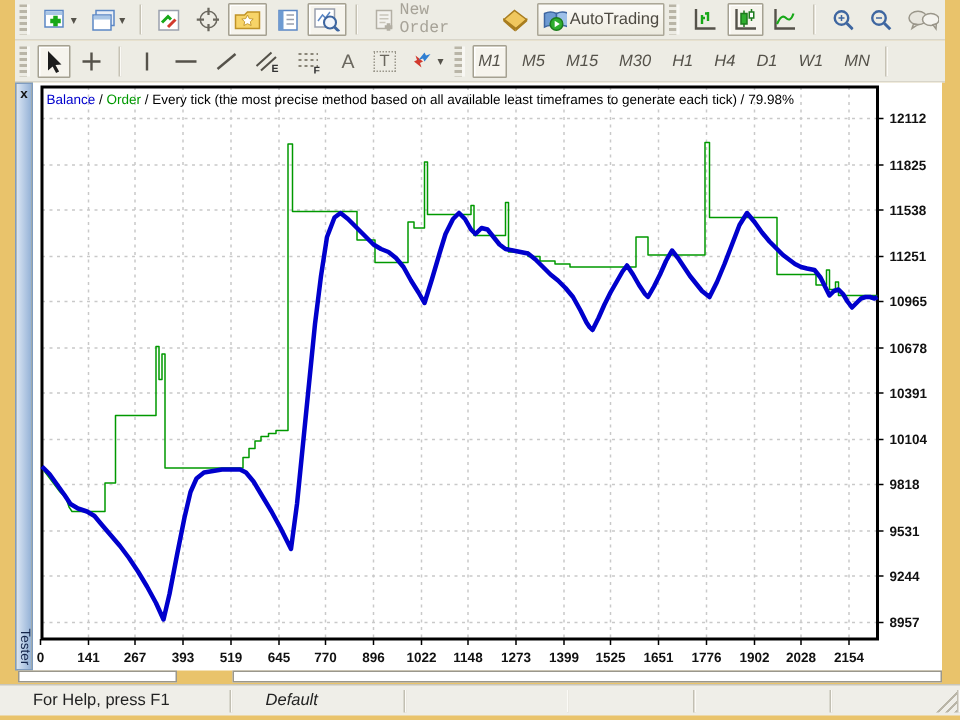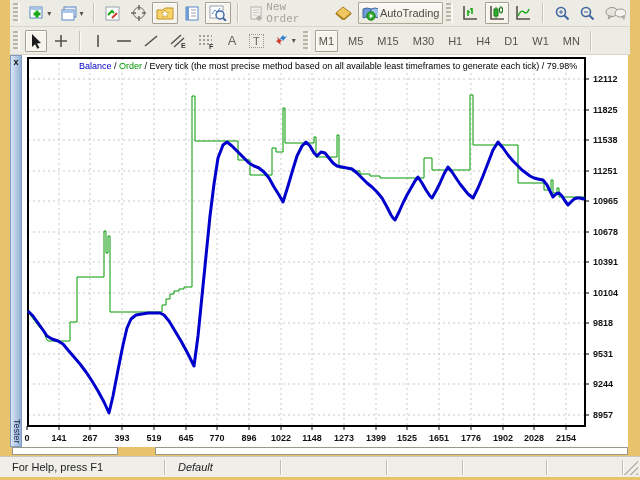--- a/index.html
+++ b/index.html
@@ -17,28 +17,28 @@
   .dd{font-size:8px;color:#55524a;}
   .tflabel{font-size:11px;letter-spacing:0;color:#55524a;}
   svg.ic{display:block;}
   
   #tester-bar{position:absolute;left:10px;top:55px;width:12px;height:392px;background:linear-gradient(to right,#dbe6f4,#93b1d6);border:1px solid #7f9cc0;box-sizing:border-box;}
   #tester-close{position:absolute;top:1px;left:0;width:100%;text-align:center;font-size:9px;font-weight:bold;color:#111;line-height:10px;}
   #tester-title{position:absolute;bottom:2px;left:0px;writing-mode:vertical-rl;font-size:9px;color:#13244a;line-height:12px;}
   
   #chart-area{position:absolute;left:22px;top:55px;width:606px;height:392px;background:#fff;}
   #legend{position:absolute;left:9px;top:6px;font-size:9px;color:#000;white-space:nowrap;}
-  #legend .bal{color:#0000cc;margin-left:48px;}
+  #legend .bal{color:#0000cc;}
   #legend .eq{color:#009900;}
   text.axis{font-family:"Liberation Sans",sans-serif;font-size:9px;font-weight:bold;fill:#111;}
   
   .subband{position:absolute;top:447px;height:8px;background:#fff;border:1px solid #9a978c;box-sizing:border-box;}
   
   #statusbar{position:absolute;left:0;top:456px;width:640px;height:21px;background:#EFEEE8;border-top:1px solid #c9c6ba;display:flex;align-items:center;font-size:11px;color:#222;box-sizing:border-box;}
-  .sb-cell{height:15px;display:flex;align-items:center;padding:0 12px;}
+  .sb-cell{height:15px;display:flex;align-items:center;padding:0 22px;}
   .sb-div{width:1px;height:15px;background:#c2bfb2;border-right:1px solid #fbfaf6;}
   #sb-grip{position:absolute;right:2px;bottom:2px;width:14px;height:14px;background:
     linear-gradient(135deg,transparent 0 50%,#b9b5a7 50% 57%,transparent 57% 71%,#b9b5a7 71% 78%,transparent 78% 92%,#b9b5a7 92% 100%);}
 </style>
 </head>
 <body>
 
 <div id="app">
 
   <div class="toolbar" id="toolbar-main">
@@ -241,21 +241,21 @@
     <div class="tbtn">
       <svg class="ic" width="16" height="15">
         <path d="M3 4l5 4-2 1 1 3-5-4 2-1z" fill="#d23a2e"></path>
         <path d="M13 3l-4 5-1-2-3 1 4-5 1 2z" fill="#2f7fd2"></path>
       </svg>
         <span class="dd">▾</span>
     </div>
 
     <div class="grip"></div>
 
-    <div style="display:flex;gap:6px;">
+    <div style="display:flex;gap:6px;font-style:italic;">
         <div class="tbtn tflabel pressed">M1</div>
         <div class="tbtn tflabel">M5</div>
         <div class="tbtn tflabel">M15</div>
         <div class="tbtn tflabel">M30</div>
         <div class="tbtn tflabel">H1</div>
         <div class="tbtn tflabel">H4</div>
         <div class="tbtn tflabel">D1</div>
         <div class="tbtn tflabel">W1</div>
         <div class="tbtn tflabel">MN</div>
       </div>

